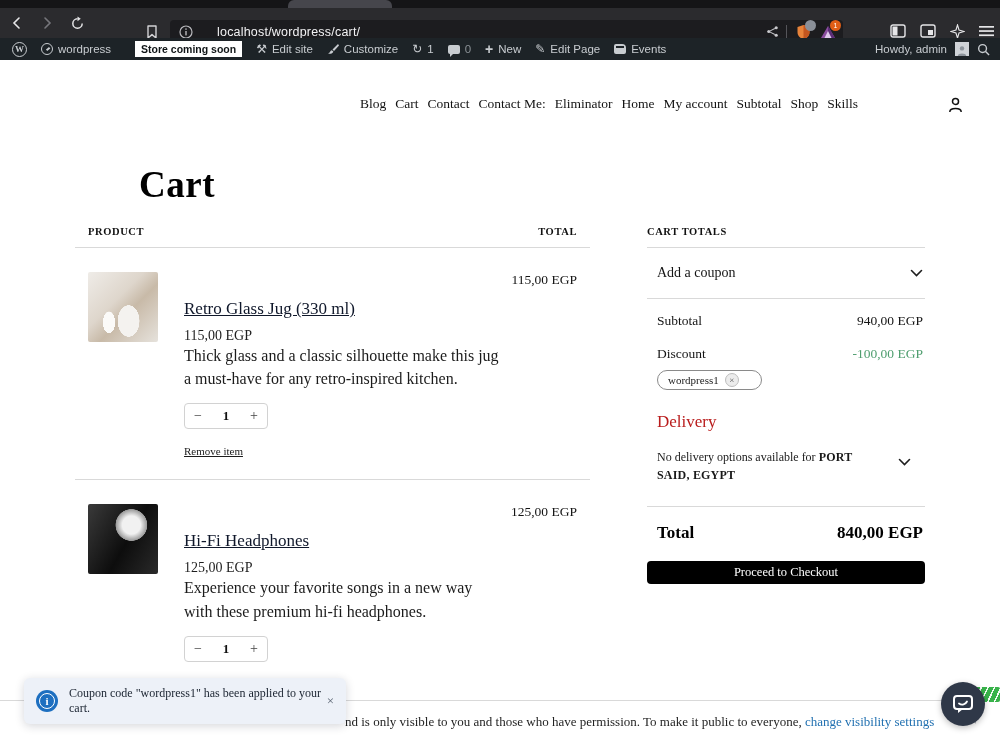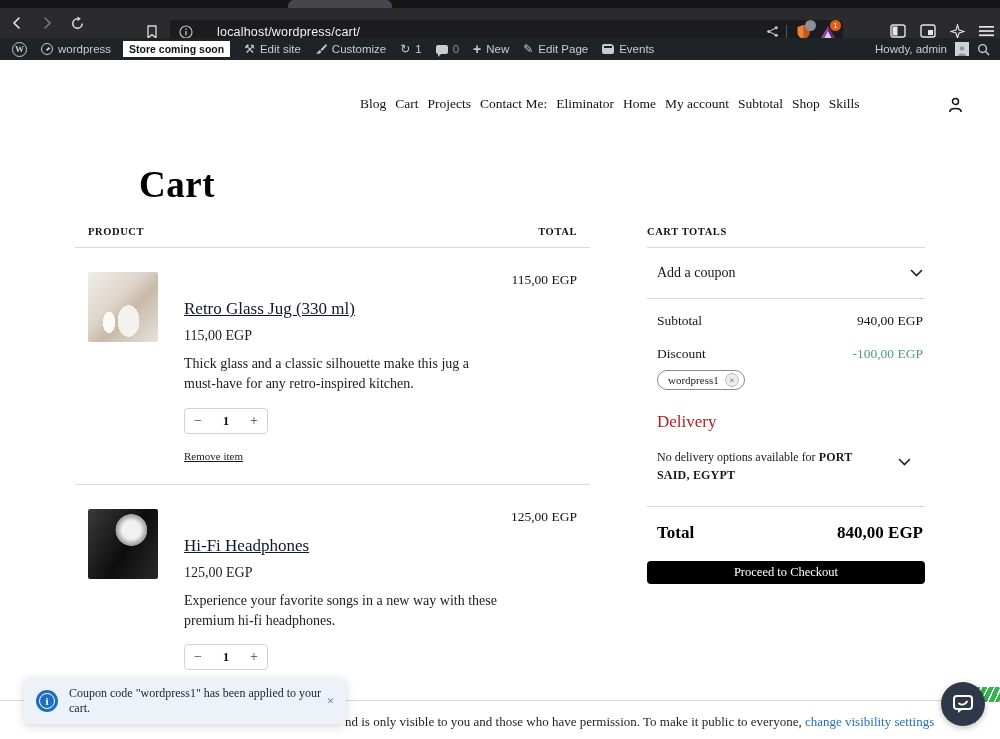--- a/index.html
+++ b/index.html
@@ -22,21 +22,21 @@
   .ext-icon { position:relative; width:18px; height:18px; display:flex; align-items:center; justify-content:center; }
   .badge-dot { position:absolute; right:-4px; top:-3px; min-width:11px; height:11px; border-radius:6px; background:#8a8f98;
                color:#fff; font-size:7px; display:flex; align-items:center; justify-content:center; }
   .badge-orange { background:#e05e16; }
   .tb-right { position:absolute; right:6px; top:8px; height:30px; display:flex; align-items:center; gap:14px; }
 
   
   .adminbar { position:absolute; left:0; top:38px; width:1000px; height:22px; background:#1d2327; color:#c8ccd0;
               display:flex; align-items:center; font-family:"Liberation Sans", sans-serif; font-size:11.5px; }
   .ab-item { display:flex; align-items:center; gap:5px; margin-left:14px; white-space:nowrap; }
-  .ab-badge { background:#fff; color:#101517; font-weight:bold; font-size:10.5px; padding:2px 6px; margin-left:12px; }
+  .ab-badge { background:#fff; color:#101517; font-weight:bold; font-size:10.5px; padding:2px 6px; margin-left:24px; }
   .wp-logo { width:15px; height:15px; border-radius:50%; border:1.4px solid #c8ccd0; display:flex; align-items:center;
              justify-content:center; font-size:9px; font-weight:bold; font-family:"Liberation Serif", serif; margin-left:12px; }
   .gauge { width:12px; height:12px; border-radius:50%; border:1.5px solid #c8ccd0; position:relative; }
   .gauge::after { content:""; position:absolute; left:4px; top:4px; width:4px; height:1.6px; background:#c8ccd0; transform:rotate(-40deg); }
   .glyph-ic { font-size:12px; line-height:1; }
   .dim { color:#8a9045; color:#8b9196; }
   .comment-ic { position:relative; width:12px; height:9px; background:#c8ccd0; border-radius:2px; }
   .comment-ic::after { content:""; position:absolute; left:2px; bottom:-3px; border:3px solid transparent; border-top-color:#c8ccd0; border-left-color:#c8ccd0; }
   .events-ic { width:12px; height:10px; background:#c8ccd0; border-radius:2px 4px 2px 2px; position:relative; }
   .events-ic::after { content:""; position:absolute; left:2px; top:2px; right:2px; height:2px; background:#1d2327; }
@@ -63,36 +63,36 @@
       linear-gradient(135deg,#efece8 0%, #ded6cc 40%, #c8baa8 58%, #e6e2dc 100%); }
   .img-phones { background:
       radial-gradient(26px 26px at 62% 30%, #f1f1f1 35%, #9a9a9a 60%, transparent 62%),
       linear-gradient(120deg,#3a3a3a 0%, #0d0d0d 55%, #2a2a2a 100%); }
   .img-clothes { background:
       linear-gradient(90deg,#efe9e0 0 18%, #e3d3bd 18% 42%, #d9c3ab 42% 62%, #d8a396 62% 80%, #efe7dd 80% 100%),
       #efe9e0; }
   .p-body { margin-left:96px; }
   .p-name { font-size:17px; color:#0f172a; text-decoration:underline; display:inline-block;margin-top:29px; }
   .p-price { font-size:14px; color:#1e1e1e; margin-top:9px; }
-  .p-desc { font-size:14px; color:#1b1b1b; line-height:1.45; margin-top:10px; max-width:315px; }
+  .p-desc { font-size:16px; color:#1b1b1b; line-height:1.45; max-width:315px; }
   .stepper { margin-top:13px; width:84px; height:26px; border:1px solid #d2d2d2; border-radius:4px;
              display:flex; align-items:center; justify-content:space-between; padding:0 9px; }
   .stepper .pm { font-size:14px; color:#444; cursor:default; }
   .stepper .qty { font-size:13px; font-weight:bold; color:#111; }
   .remove-link { display:inline-block; margin-top:16px; font-size:11px; color:#1c1c1c; text-decoration:underline; }
   .row-total { position:absolute; right:13px; top:24px; font-size:13.5px; color:#141414; }
 
   
   .right-col { position:absolute; left:647px; top:226px; width:278px; }
   .rc-head { padding-bottom:10px; }
   .coupon-row { display:flex; align-items:center; justify-content:space-between; padding:17px 2px 17px 10px; font-size:14px; color:#141414; }
   .tot-row { display:flex; justify-content:space-between; padding:14px 2px 0 10px; font-size:13.5px; color:#141414; }
   .green { color:#4f9e6f; }
   .chip { display:inline-flex; align-items:center; gap:6px; margin:8px 0 0 10px; border:1px solid #8a8a8a;
-          border-radius:12px; padding:2px 5px 2px 10px; font-size:11px; color:#222; }
+          border-radius:12px; padding:2px 22px 2px 10px; font-size:11px; color:#222; }
   .chip-x { width:14px; height:14px; border-radius:50%; background:#ececec; border:1px solid #bdbdbd;
             display:flex; align-items:center; justify-content:center; font-size:9px; color:#555; }
   .delivery-label { padding:22px 2px 0 10px; font-size:17px; color:#b91c1c; }
   .delivery-note { position:relative; padding:16px 40px 22px 10px; font-size:12px; line-height:1.5; color:#1a1a1a; }
   .delivery-note b { letter-spacing:.2px; }
   .dn-chev { position:absolute; right:14px; top:26px; }
   .total-row { display:flex; justify-content:space-between; padding:16px 2px 0 10px; font-size:17px; font-weight:bold; color:#000; }
   .checkout-btn { margin-top:18px; width:100%; height:23px; background:#000; color:#fff; border:none; border-radius:4px;
                   font-family:"Liberation Serif", serif; font-size:12.5px; display:flex; align-items:center; justify-content:center; }
 
@@ -253,21 +253,21 @@
     <svg width="13" height="13" viewBox="0 0 14 14">
       <circle cx="6" cy="6" r="4.2" stroke="#c8ccd0" stroke-width="1.5" fill="none"></circle>
         <path d="M9.2 9.2 L13 13" stroke="#c8ccd0" stroke-width="1.5"></path>
     </svg>
   </div>
 </div>
 
 <nav class="site-nav">
   <a href="#">Blog</a>
   <a href="#">Cart</a>
-  <a href="#">Projects</a>
+  <a href="#">Contact</a>
   <a href="#">Contact Me:</a>
   <a href="#">Eliminator</a>
   <a href="#">Home</a>
   <a href="#">My account</a>
   <a href="#">Subtotal</a>
   <a href="#">Shop</a>
   <a href="#">Skills</a>
 </nav>
 <div class="nav-person">
   <svg width="15" height="16" viewBox="0 0 15 16">

